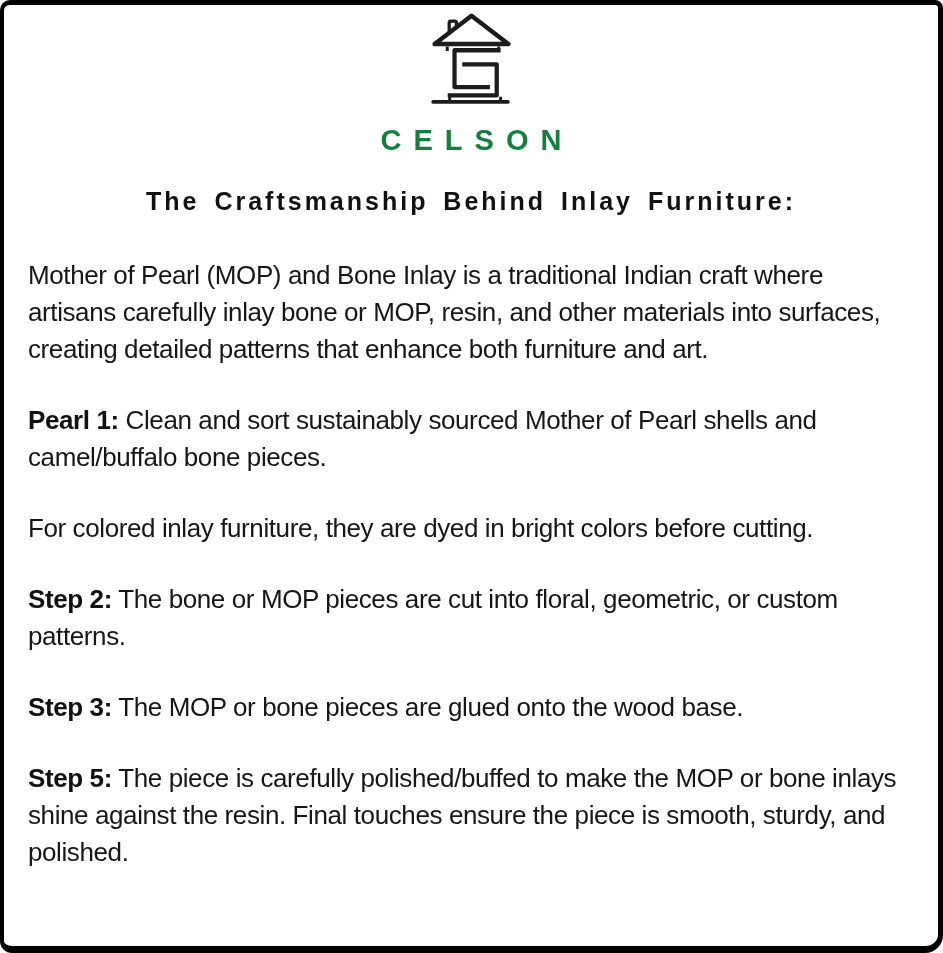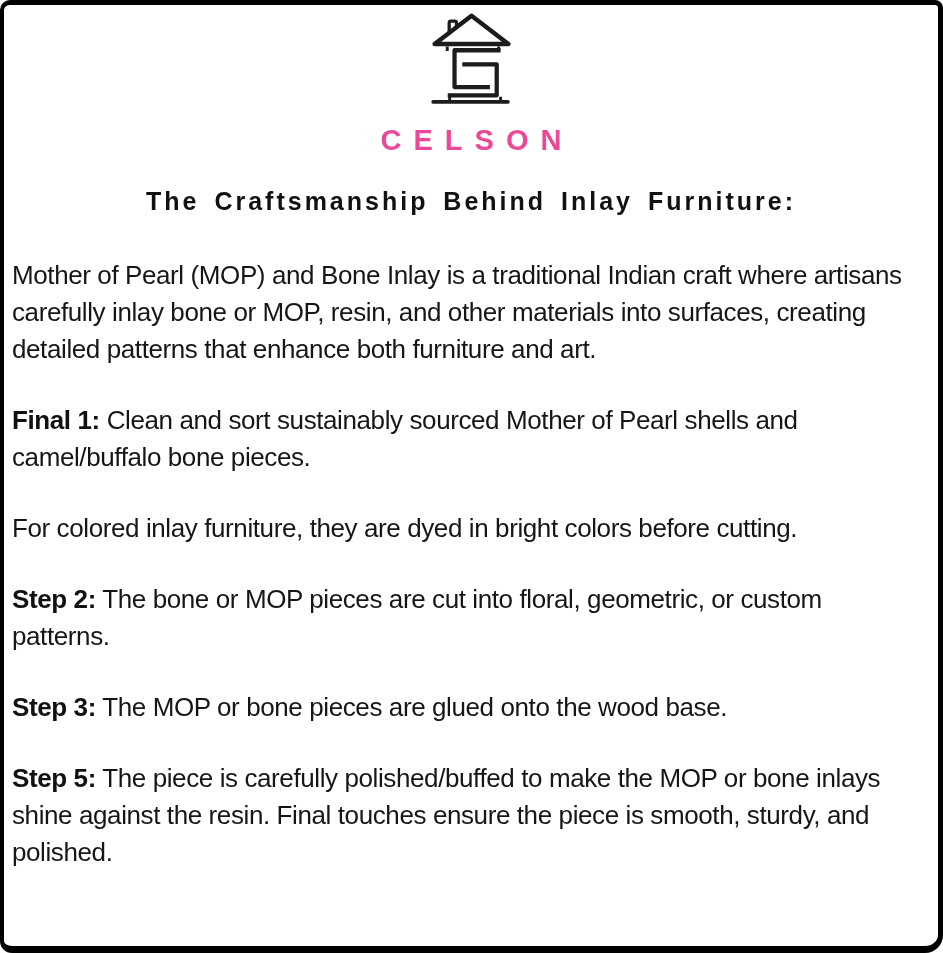--- a/index.html
+++ b/index.html
@@ -27,40 +27,40 @@
   }
   .logo-wrap svg {
     display: inline-block;
   }
   .brand {
     text-align: center;
     font-size: 29px;
     font-weight: 700;
     letter-spacing: 12px;
     padding-left: 12px; 
-    color: #ec4899;
+    color: #15803d;
     margin-top: 16px;
     line-height: 30px;
   }
   .heading {
     font-size: 25px;
     font-weight: 700;
     letter-spacing: 3px;
     word-spacing: 5px;
     color: #111111;
     margin: 31px 0 0 0;
     padding: 0 20px;
     line-height: 30px;
     text-align: center;
   }
   .para {
     font-size: 26px;
     letter-spacing: -0.4px;
     line-height: 37px;
-    margin: 0;
+    margin: 16px;
     padding: 0 24px 0 8px;
     color: #161616;
   }
   .para + .para { margin-top: 34px; }
   .heading + .para { margin-top: 41px; }
   .para strong { font-weight: 700; color: #111111; }
 </style>
 </head>
 <body>
 
@@ -85,21 +85,21 @@
       <path d="M 10.5 96.8 L 87.5 96.8" stroke-width="3.8" stroke-linecap="round"></path>
     </svg>
   </div>
 
   <div class="brand">CELSON</div>
 
   <h1 class="heading">The Craftsmanship Behind Inlay Furniture:</h1>
 
   <p class="para">Mother of Pearl (MOP) and Bone Inlay is a traditional Indian craft where artisans carefully inlay bone or MOP, resin, and other materials into surfaces, creating detailed patterns that enhance both furniture and art.</p>
 
-  <p class="para"><strong>Final 1:</strong><span> Clean and sort sustainably sourced Mother of Pearl shells and camel/buffalo bone pieces.</span></p>
+  <p class="para"><strong>Pearl 1:</strong><span> Clean and sort sustainably sourced Mother of Pearl shells and camel/buffalo bone pieces.</span></p>
 
   <p class="para">For colored inlay furniture, they are dyed in bright colors before cutting.</p>
 
   <p class="para"><strong>Step 2:</strong><span> The bone or MOP pieces are cut into floral, geometric, or custom patterns.</span></p>
 
   <p class="para"><strong>Step 3:</strong><span> The MOP or bone pieces are glued onto the wood base.</span></p>
 
 
   <p class="para"><strong>Step 5:</strong><span> The piece is carefully polished/buffed to make the MOP or bone inlays shine against the resin. Final touches ensure the piece is smooth, sturdy, and polished.</span></p>
 

